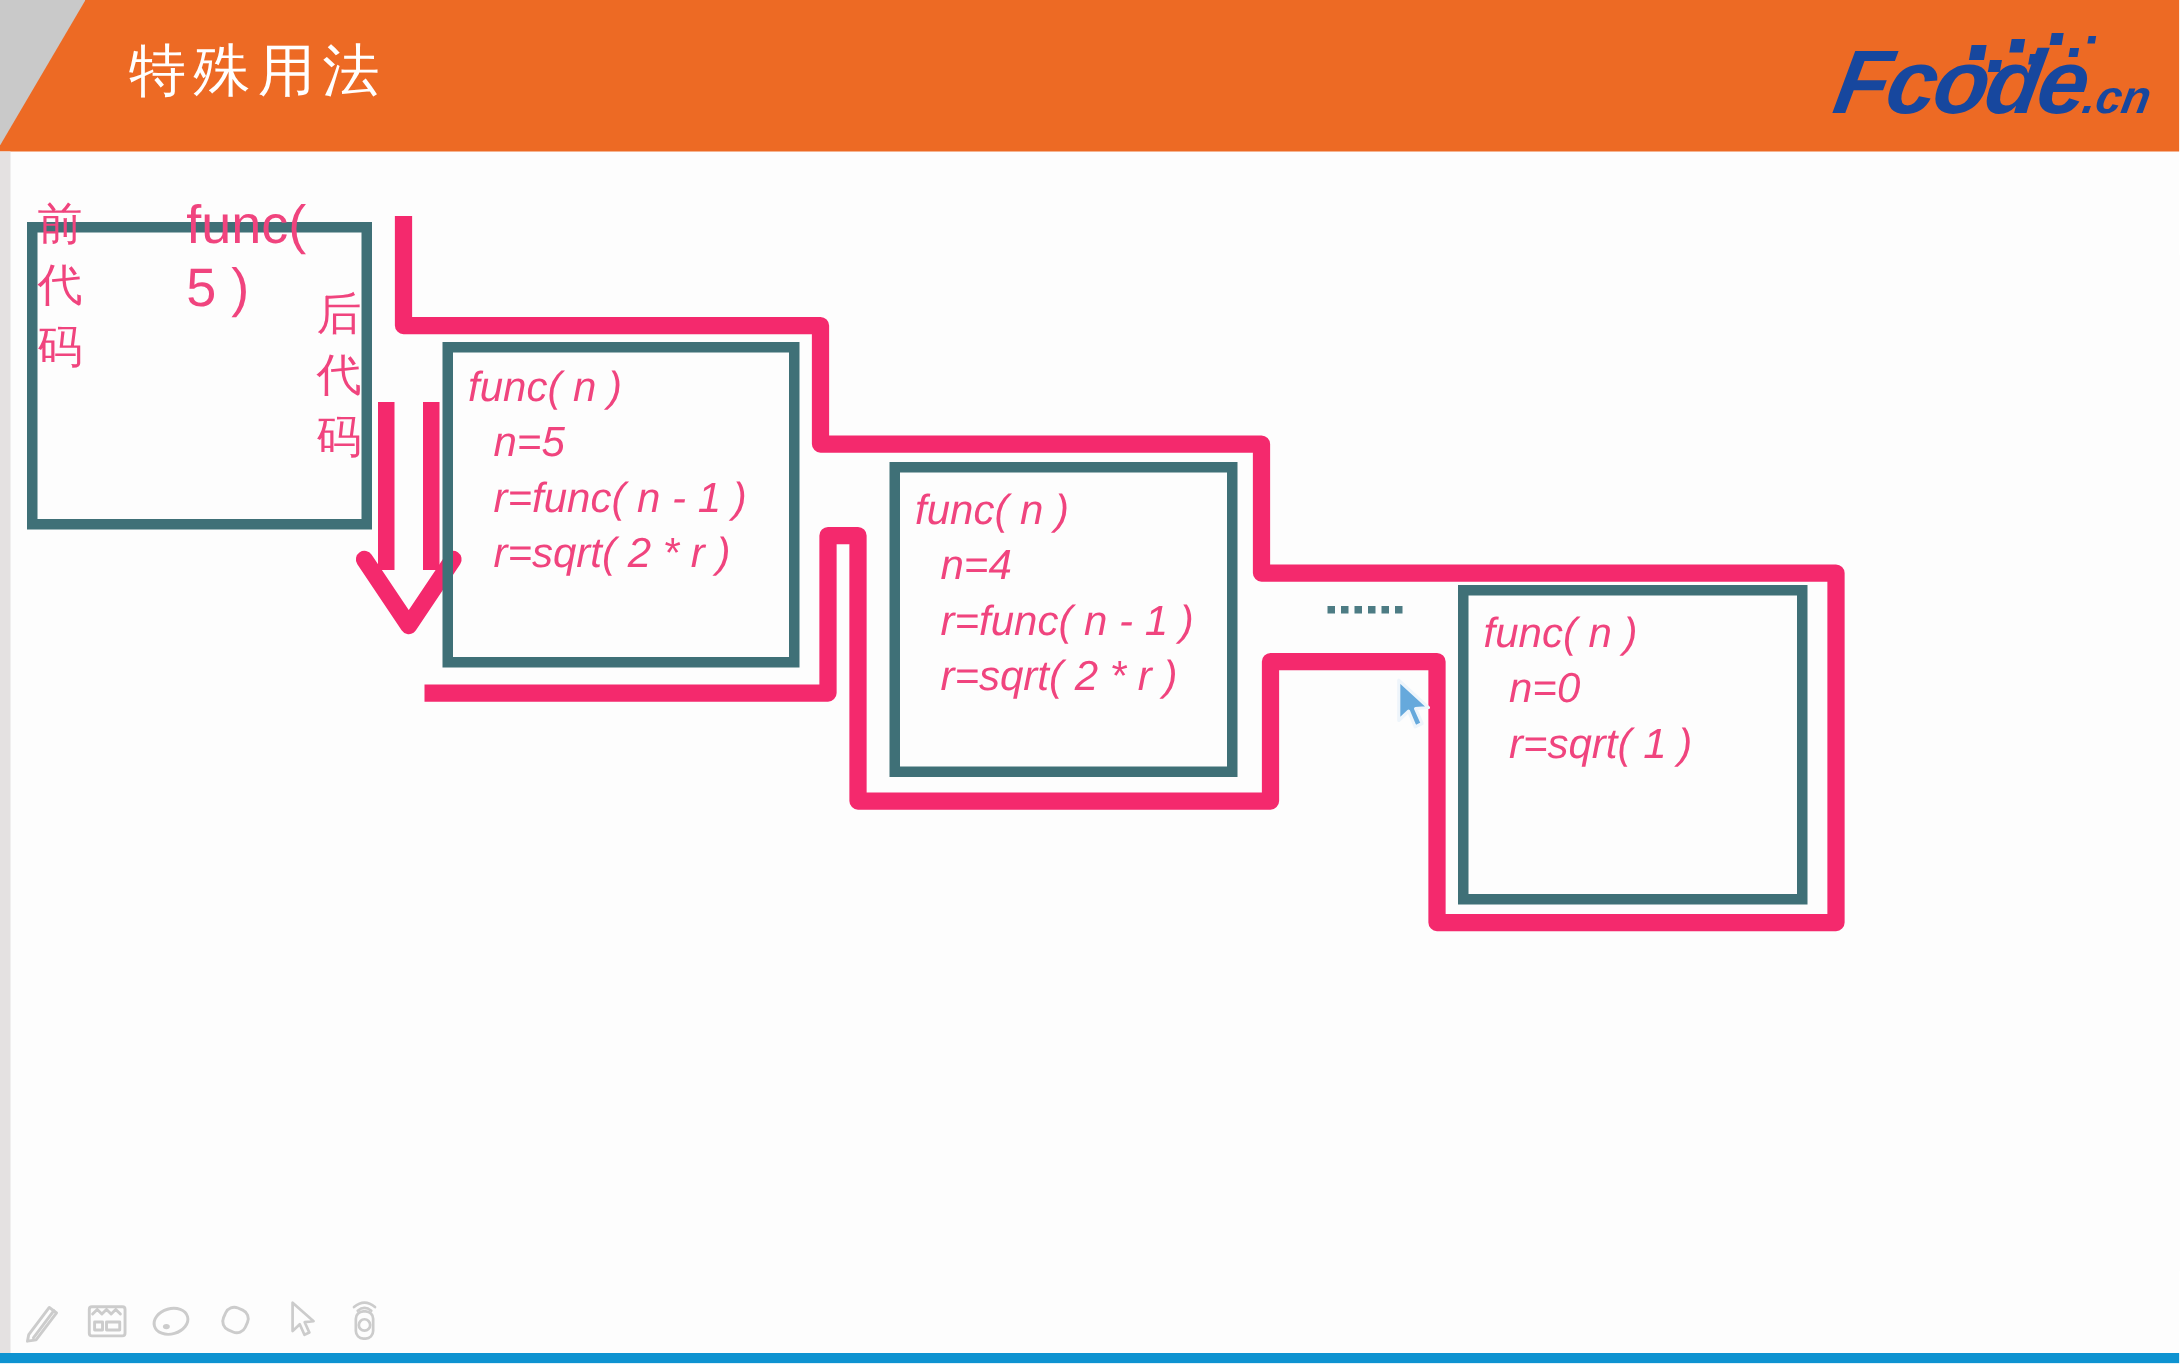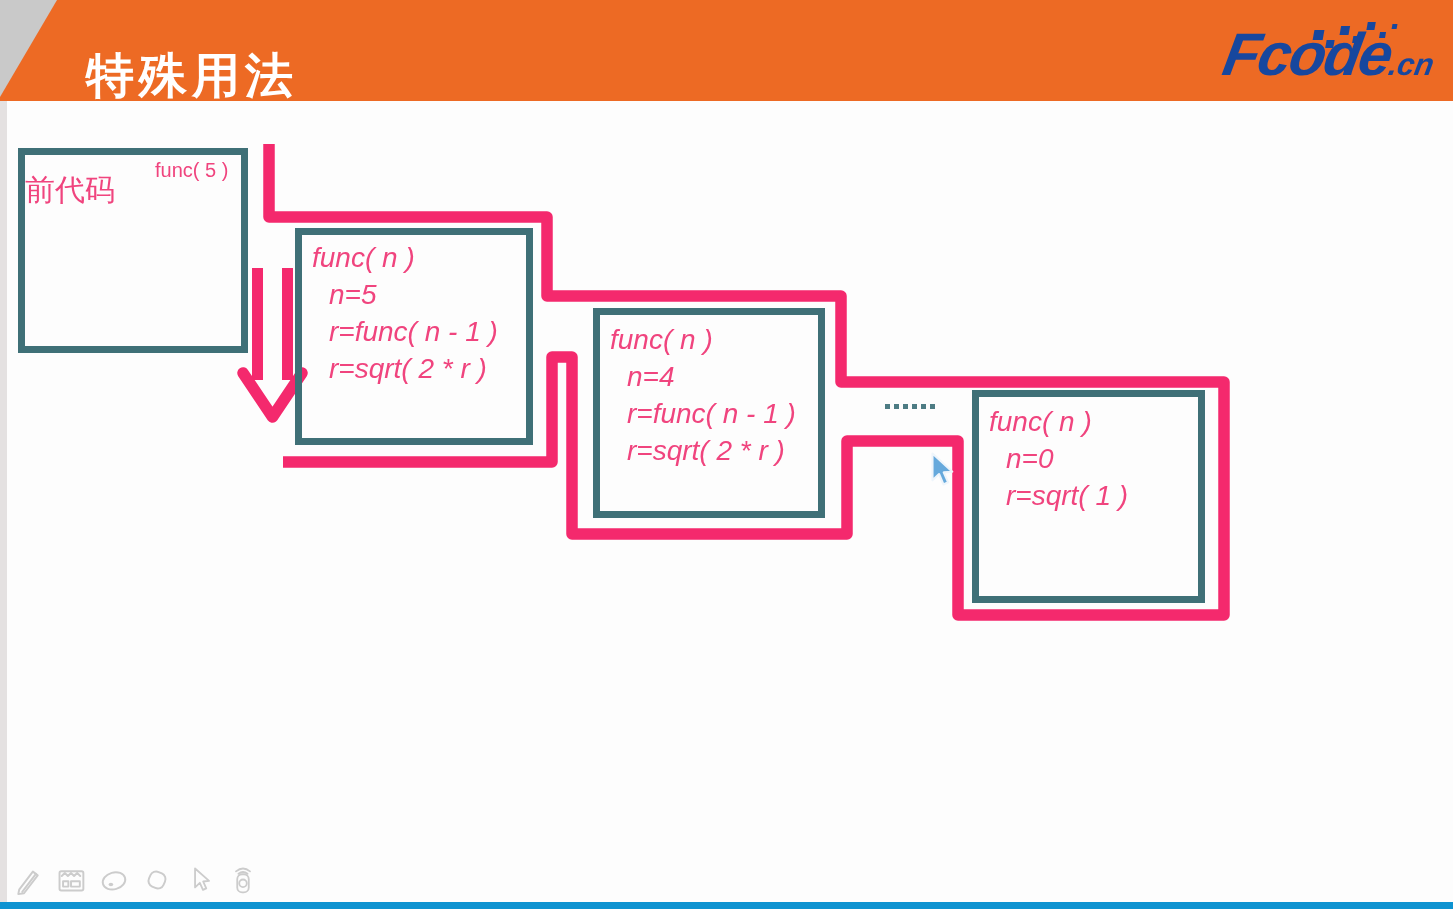--- a/index.html
+++ b/index.html
@@ -3,43 +3,43 @@
 <meta charset="utf-8">
 <style>
   html,body{margin:0;padding:0;background:#ffffff;}
   *{box-sizing:border-box;font-family:"Liberation Sans","DejaVu Sans",sans-serif;}
   .stage{position:relative;width:1453px;height:909px;background:#fdfdfd;overflow:hidden;}
 
   
   .header{position:absolute;left:0;top:0;width:1453px;height:101px;background:#ed6a24;}
   .corner-triangle{position:absolute;left:0;top:0;width:57px;height:97px;background:#c9c9c9;
     clip-path:polygon(0 0,100% 0,0 100%);}
-  .title{position:absolute;left:86px;top:22px;font-size:48px;line-height:52px;font-weight:bold;
-    color:#ffffff;letter-spacing:5px;white-space:nowrap;margin-top:28px;}
+  .title{position:absolute;left:86px;top:22px;font-size:38px;line-height:52px;font-weight:normal;
+    color:#ffffff;letter-spacing:5px;white-space:nowrap;}
   .logo{position:absolute;right:18px;top:20px;height:70px;color:#17479e;
     transform:skewX(-10deg);white-space:nowrap;}
   .logo-main{font-size:60px;font-weight:900;font-style:italic;letter-spacing:-2px;}
   .logo-tld{font-size:31px;font-weight:900;font-style:italic;}
   .logo-px{position:absolute;background:#17479e;}
   .px1{left:86px;top:10px;width:10px;height:10px;}
   .px2{left:100px;top:20px;width:8px;height:8px;}
   .px3{left:112px;top:6px;width:9px;height:9px;}
   .px4{left:126px;top:16px;width:7px;height:7px;}
   .px5{left:138px;top:2px;width:8px;height:8px;}
   .px6{left:152px;top:12px;width:6px;height:6px;}
   .px7{left:163px;top:4px;width:5px;height:5px;}
 
   .left-strip{position:absolute;left:0;top:101px;width:7px;height:801px;background:#e4e1e1;}
 
   
   .tealbox{position:absolute;border:7px solid #3f7077;background:transparent;}
   .mainbox{left:18px;top:148px;width:230px;height:205px;display:flex;flex-direction:row;}
   .b1cell{display:flex;align-items:center;justify-content:center;color:#f0447e;}
   .b1pre{height:70px;font-size:30px;}
-  .b1call{height:31px;font-size:20px;padding-left:40px;}
+  .b1call{height:31px;font-size:36px;padding-left:40px;}
   .b1post{flex:1;font-size:30px;}
   .b1div{height:9px;background:#3f7077;}
 
   .framebox{padding:4px 0 0 10px;color:#f0447e;font-style:italic;}
   .frame2{left:295px;top:228px;width:238px;height:217px;}
   .frame3{left:593px;top:308px;width:232px;height:210px;padding-top:6px;}
   .frame4{left:972px;top:390px;width:233px;height:213px;padding-top:6px;}
   .frame-line{font-size:28px;line-height:37px;white-space:pre;}
   .frame-line.indent{padding-left:17px;}
 
@@ -90,20 +90,21 @@
       <rect x="282" y="268" width="11" height="112" fill="#f4296d"></rect>
       <polyline points="243,373 272.5,417 302,373" fill="none" stroke="#f4296d" stroke-width="11.5" stroke-linejoin="round" stroke-linecap="round"></polyline>
     </g>
   </svg>
 
   <div class="tealbox mainbox">
     <div class="b1cell b1pre">前代码</div>
     <div class="b1div"></div>
     <div class="b1cell b1call">func( 5 )</div>
     <div class="b1div"></div>
+    <div class="b1cell b1post">后代码</div>
   </div>
 
   <div class="tealbox framebox frame2">
     <div class="frame-line">func( n )</div>
     <div class="frame-line indent">n=5</div>
     <div class="frame-line indent">r=func( n - 1 )</div>
     <div class="frame-line indent">r=sqrt( 2 * r )</div>
   </div>
 
   <div class="tealbox framebox frame3">

